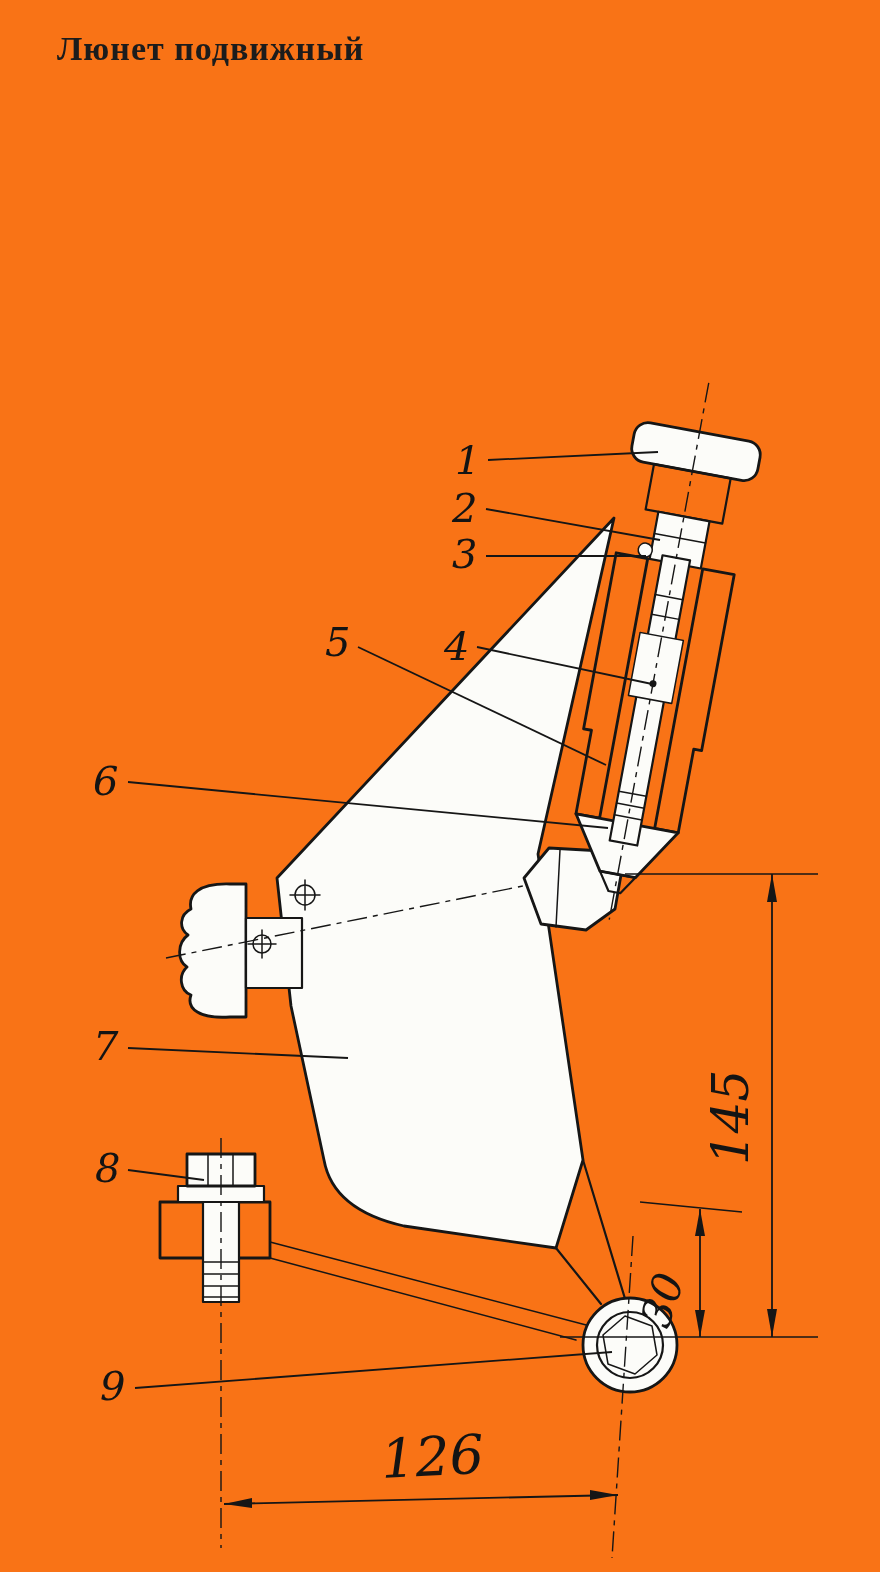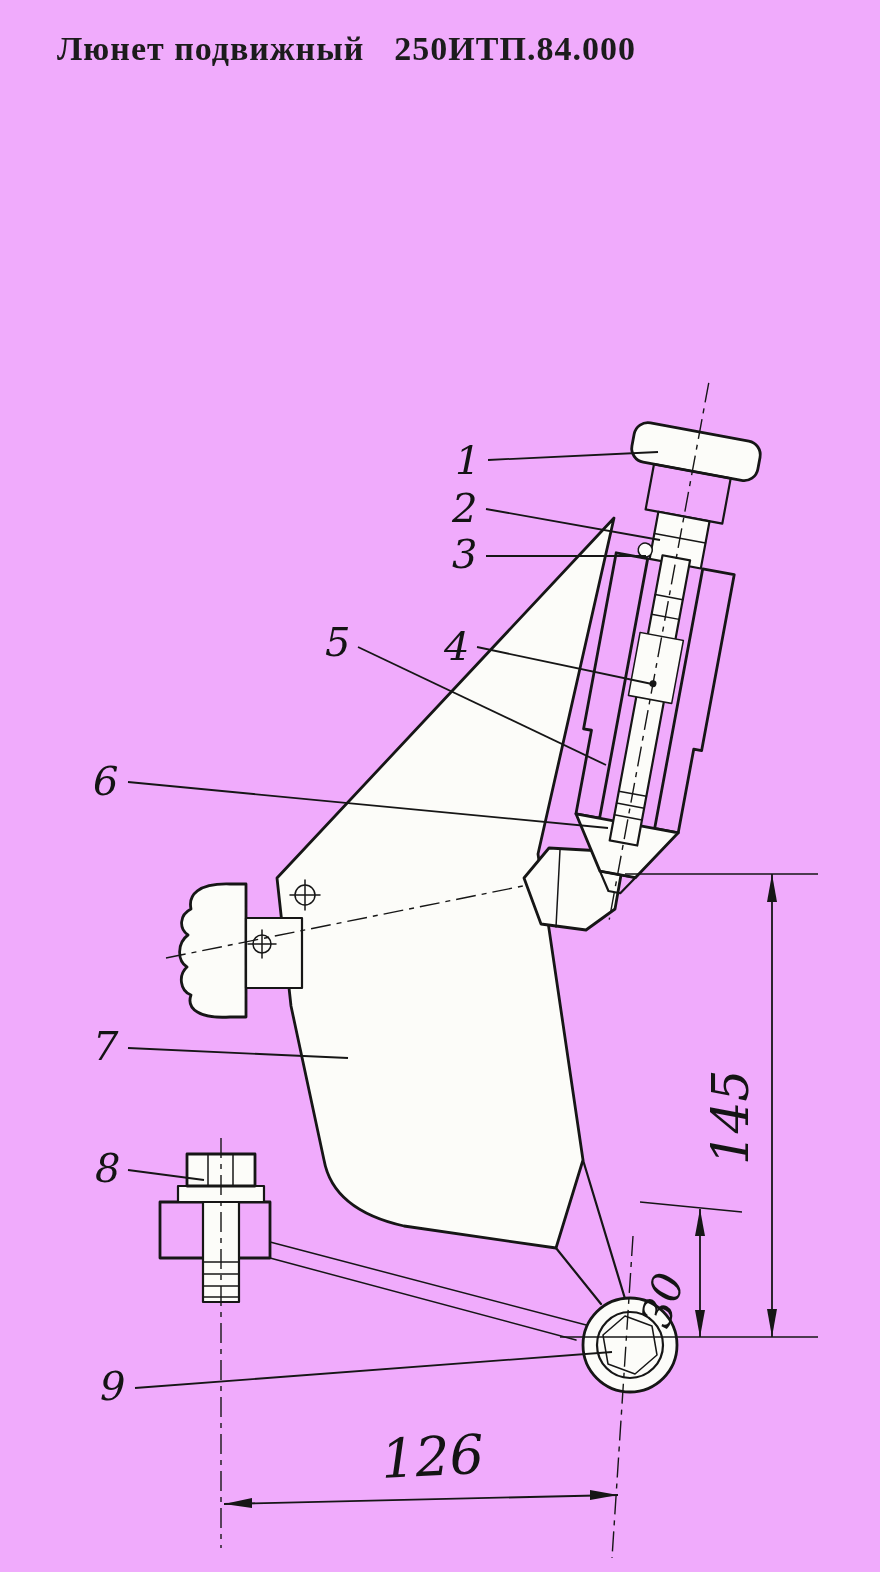--- a/index.html
+++ b/index.html
@@ -3,21 +3,21 @@
 <meta charset="utf-8">
 <style>
   html, body { margin: 0; padding: 0; }
   body {
     width: 880px; height: 1572px;
     background: #fcfcf9;
     font-family: "Liberation Serif", serif;
     position: relative;
     overflow: hidden;
   }
-  .page { position: absolute; inset: 0; background: #f0abfc; }
+  .page { position: absolute; inset: 0; background: #f97316; }
   .title {
     position: absolute; left: 57px; top: 30px;
     display: flex; gap: 30px;
     font-family: "Liberation Serif", serif;
     font-weight: 700; font-size: 34px; letter-spacing: 1px;
     color: #1c1c1c; white-space: nowrap;
   }
   svg { position: absolute; left: 0; top: 0; }
   .ln   { fill: none; stroke: #161616; stroke-width: 2.8; stroke-linejoin: round; stroke-linecap: round; }
   .md   { stroke-width: 2.2; }
@@ -37,21 +37,20 @@
     font-size: 50px; fill: #141414;
   }
 </style>
 </head>
 <body>
 
 <div class="page">
 
   <div class="title">
     <span>Люнет подвижный</span>
-    <span>250ИТП.84.000</span>
   </div>
 
   <svg width="880" height="1572" viewBox="0 0 880 1572">
     <defs>
       <pattern id="hatch" patternUnits="userSpaceOnUse" width="9" height="9" patternTransform="rotate(45)">
         <line x1="0" y1="0" x2="0" y2="9" stroke="#161616" stroke-width="1.3"></line>
       </pattern>
       <pattern id="crosshatch" patternUnits="userSpaceOnUse" width="7" height="7">
         <path d="M0 0L7 7M7 0L0 7" stroke="#161616" stroke-width="1"></path>
       </pattern>

